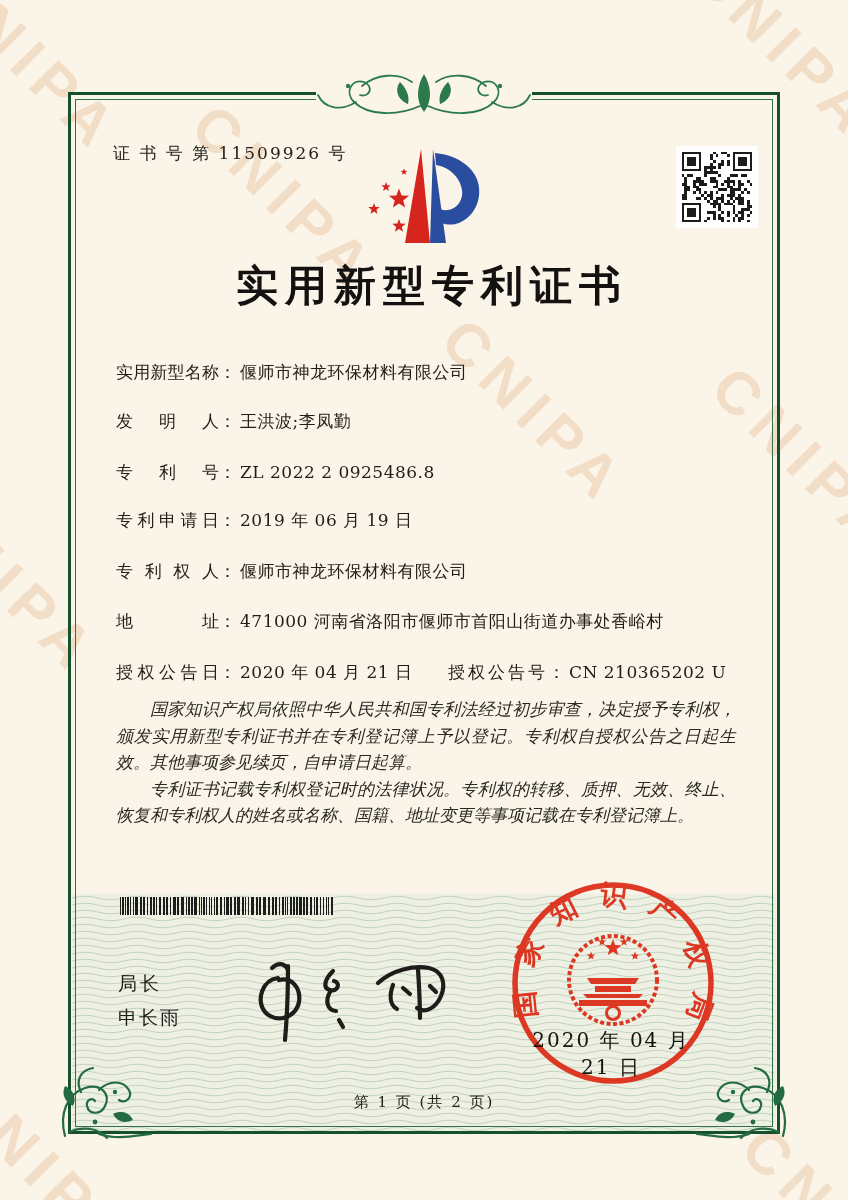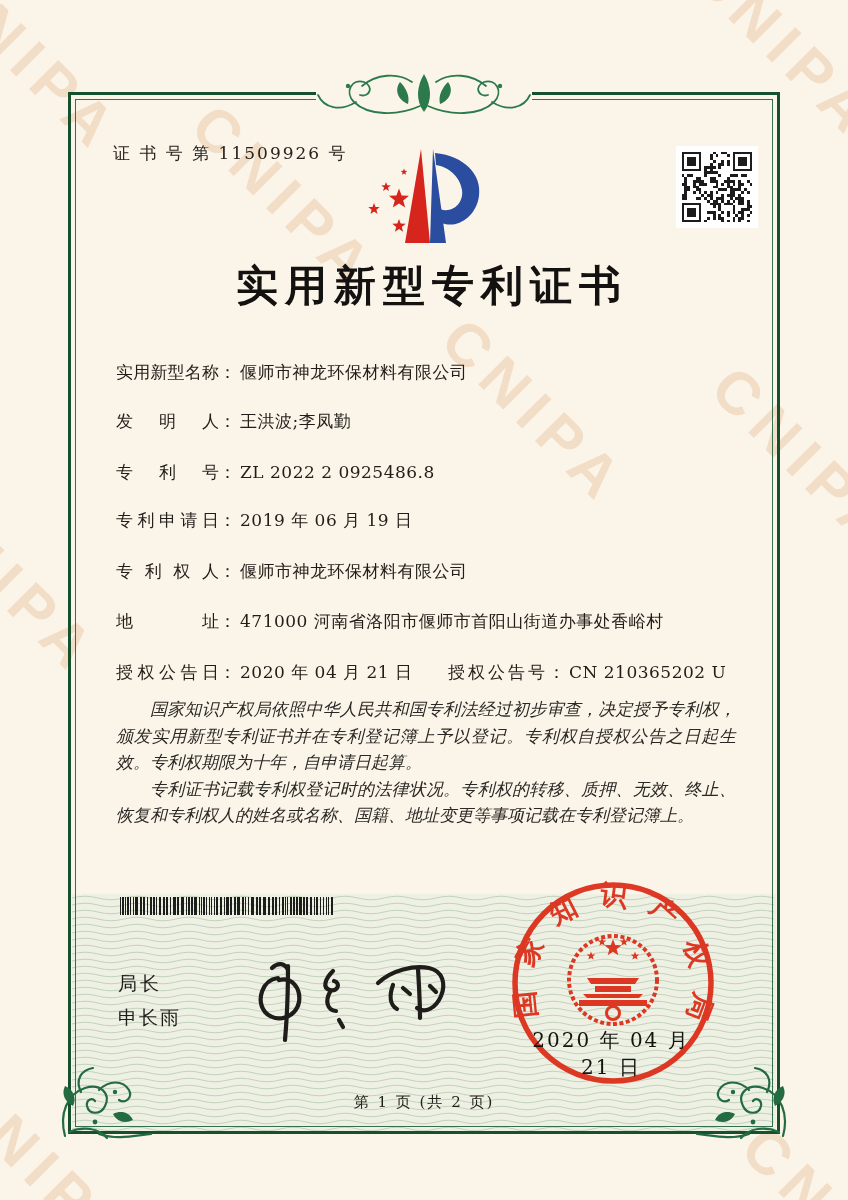--- a/index.html
+++ b/index.html
@@ -375,21 +375,21 @@
     <span class="flabel">地址</span><span>：</span><span class="fvalue">471000 河南省洛阳市偃师市首阳山街道办事处香峪村</span>
   </div>
   <div class="field" style="top:661px">
     <span class="flabel">授权公告日</span><span>：</span><span class="fvalue">2020 年 04 月 21 日</span>
   </div>
   <div class="grant-no">
     <span class="glabel">授权公告号</span><span>：</span><span class="fvalue">CN 210365202 U</span>
   </div>
 
   <div class="body-text">
-    <p>国家知识产权局依照中华人民共和国专利法经过初步审查，决定授予专利权，颁发实用新型专利证书并在专利登记簿上予以登记。专利权自授权公告之日起生效。专利权期限为十年，自申请日起算。</p>
+    <p>国家知识产权局依照中华人民共和国专利法经过初步审查，决定授予专利权，颁发实用新型专利证书并在专利登记簿上予以登记。专利权自授权公告之日起生效。其他事项参见续页，自申请日起算。</p>
     <p>专利证书记载专利权登记时的法律状况。专利权的转移、质押、无效、终止、恢复和专利权人的姓名或名称、国籍、地址变更等事项记载在专利登记簿上。</p>
   </div>
 
   <div id="barcode" class="barcode">
       <div style="left: 0px; width: 1px;"></div>
       <div style="left: 2px; width: 2px;"></div>
       <div style="left: 5px; width: 1px;"></div>
       <div style="left: 7px; width: 2px;"></div>
       <div style="left: 10px; width: 1px;"></div>
       <div style="left: 13px; width: 1px;"></div>

